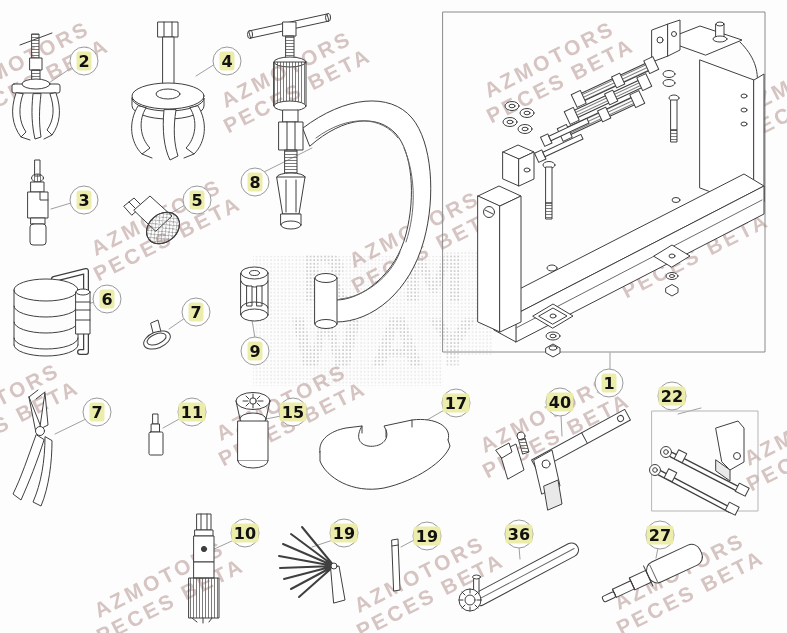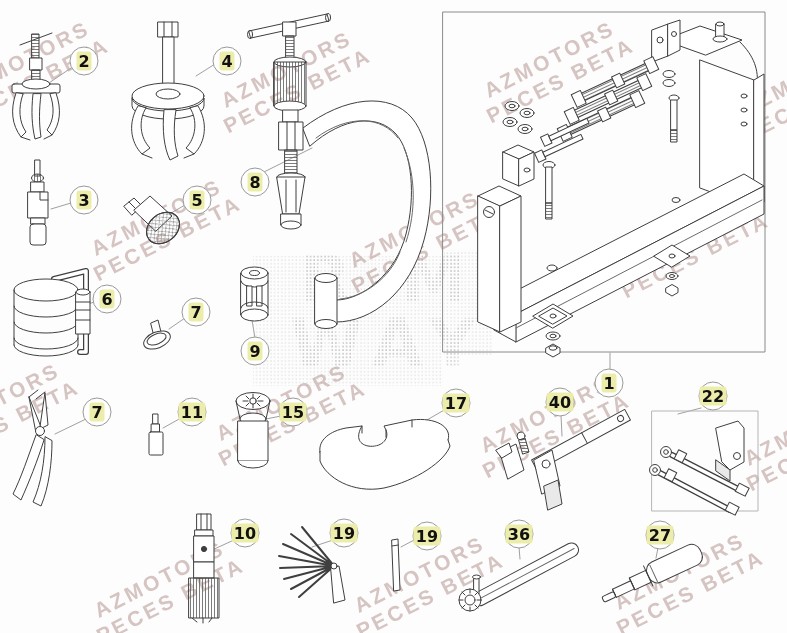--- a/index.html
+++ b/index.html
@@ -486,20 +486,20 @@
     </div>
   <div class="callout" style="left:427px;top:536px">
       <span class="num">19</span>
     </div>
   <div class="callout" style="left:560px;top:402px">
       <span class="num">40</span>
     </div>
   <div class="callout" style="left:519px;top:534px">
       <span class="num">36</span>
     </div>
-  <div class="callout" style="left:713px;top:396px">
+  <div class="callout" style="left:672px;top:396px">
       <span class="num">22</span>
     </div>
   <div class="callout" style="left:660px;top:535px">
       <span class="num">27</span>
     </div>
 
 </div>
 
 </body></html>

